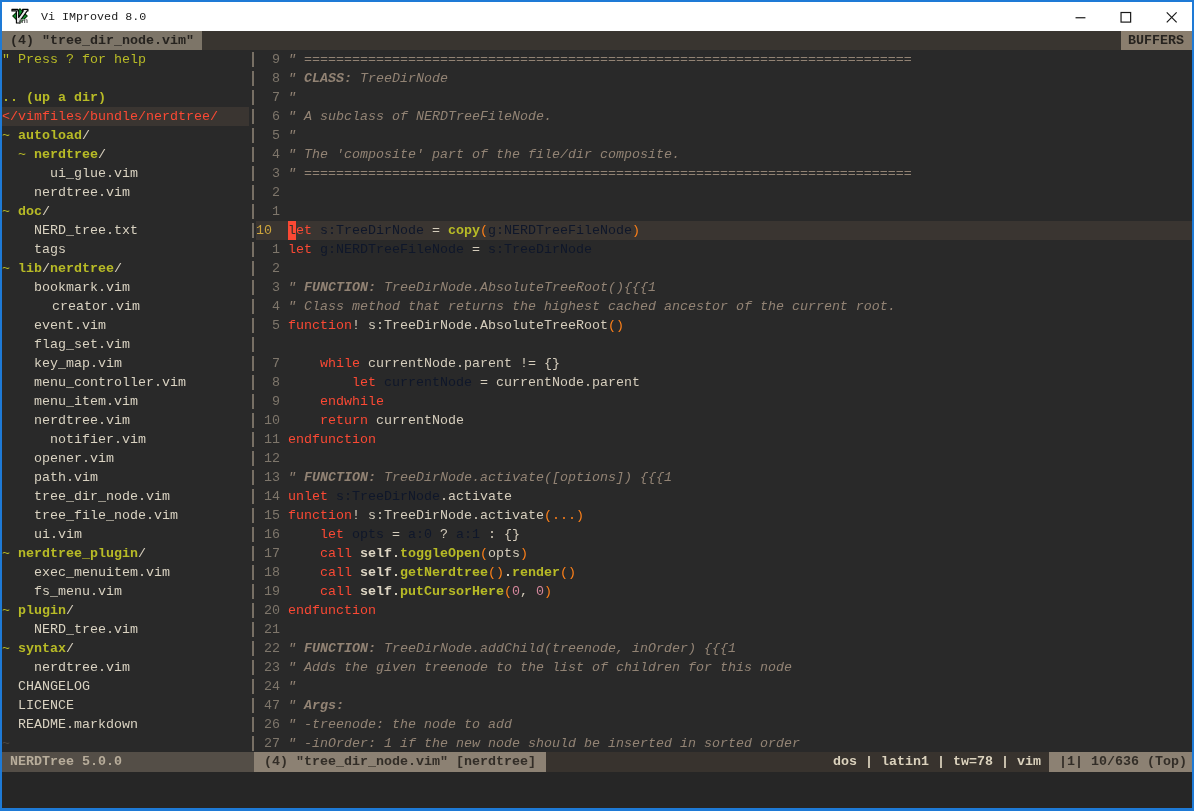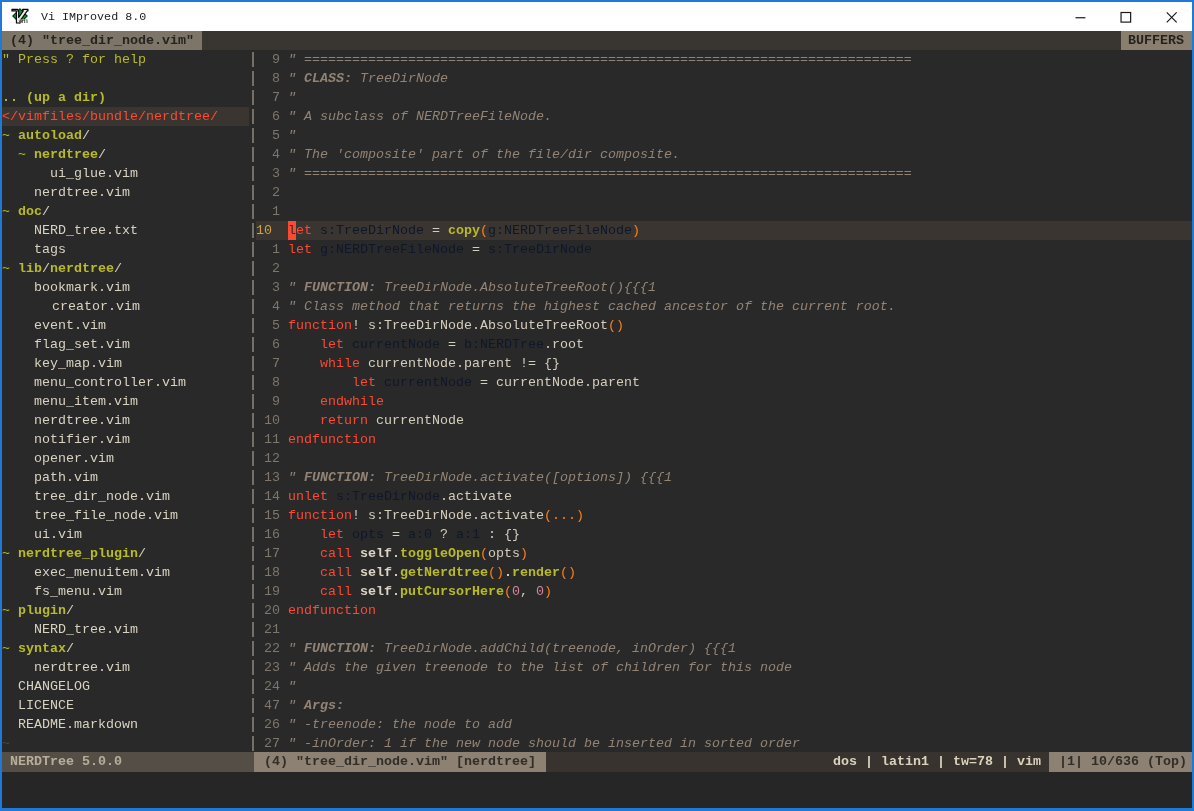--- a/index.html
+++ b/index.html
@@ -95,21 +95,21 @@
 <div class="r" style="left:2px;top:240px"><b class="tf">    tags</b></div>
 <div class="r" style="left:2px;top:259px"><b class="g">~ </b><b class="gb">lib</b><b class="s">/</b><b class="gb">nerdtree</b><b class="s">/</b></div>
 <div class="r" style="left:2px;top:278px"><b class="tf">    bookmark.vim</b></div>
 <div class="r" style="left:20px;top:297px"><b class="tf">    creator.vim</b></div>
 <div class="r" style="left:2px;top:316px"><b class="tf">    event.vim</b></div>
 <div class="r" style="left:2px;top:335px"><b class="tf">    flag_set.vim</b></div>
 <div class="r" style="left:2px;top:354px"><b class="tf">    key_map.vim</b></div>
 <div class="r" style="left:2px;top:373px"><b class="tf">    menu_controller.vim</b></div>
 <div class="r" style="left:2px;top:392px"><b class="tf">    menu_item.vim</b></div>
 <div class="r" style="left:2px;top:411px"><b class="tf">    nerdtree.vim</b></div>
-<div class="r" style="left:2px;top:430px"><b class="tf">    notifier.vim</b></div>
+<div class="r" style="left:18px;top:430px"><b class="tf">    notifier.vim</b></div>
 <div class="r" style="left:2px;top:449px"><b class="tf">    opener.vim</b></div>
 <div class="r" style="left:2px;top:468px"><b class="tf">    path.vim</b></div>
 <div class="r" style="left:2px;top:487px"><b class="tf">    tree_dir_node.vim</b></div>
 <div class="r" style="left:2px;top:506px"><b class="tf">    tree_file_node.vim</b></div>
 <div class="r" style="left:2px;top:525px"><b class="tf">    ui.vim</b></div>
 <div class="r" style="left:2px;top:544px"><b class="g">~ </b><b class="gb">nerdtree_plugin</b><b class="s">/</b></div>
 <div class="r" style="left:2px;top:563px"><b class="tf">    exec_menuitem.vim</b></div>
 <div class="r" style="left:2px;top:582px"><b class="tf">    fs_menu.vim</b></div>
 <div class="r" style="left:2px;top:601px"><b class="g">~ </b><b class="gb">plugin</b><b class="s">/</b></div>
 <div class="r" style="left:2px;top:620px"><b class="tf">    NERD_tree.vim</b></div>
@@ -127,21 +127,20 @@
 <div class="r" style="left:256px;top:145px"><b class="ln">  4 </b><b class="c">" The 'composite' part of the file/dir composite.</b></div>
 <div class="r" style="left:256px;top:164px"><b class="ln">  3 </b><b class="c">" ============================================================================</b></div>
 <div class="r" style="left:256px;top:183px"><b class="ln">  2 </b></div>
 <div class="r" style="left:256px;top:202px"><b class="ln">  1 </b></div>
 <div class="r" style="left:256px;top:221px"><b class="lnc">10  </b><b class="cur">l</b><b class="k">et</b><b class="w"> </b><b class="i">s:TreeDirNode</b><b class="w"> = </b><b class="f">copy</b><b class="o">(</b><b class="i">g:NERDTreeFileNode</b><b class="o">)</b></div>
 <div class="r" style="left:256px;top:240px"><b class="ln">  1 </b><b class="k">let</b><b class="w"> </b><b class="i">g:NERDTreeFileNode</b><b class="w"> = </b><b class="i">s:TreeDirNode</b></div>
 <div class="r" style="left:256px;top:259px"><b class="ln">  2 </b></div>
 <div class="r" style="left:256px;top:278px"><b class="ln">  3 </b><b class="c">" </b><b class="cb">FUNCTION:</b><b class="c"> TreeDirNode.AbsoluteTreeRoot(){{{1</b></div>
 <div class="r" style="left:256px;top:297px"><b class="ln">  4 </b><b class="c">" Class method that returns the highest cached ancestor of the current root.</b></div>
 <div class="r" style="left:256px;top:316px"><b class="ln">  5 </b><b class="k">function</b><b class="w">! s:TreeDirNode.AbsoluteTreeRoot</b><b class="o">()</b></div>
-<div class="r" style="left:256px;top:335px"><b class="ln">  6 </b><b class="w">    </b><b class="k">let</b><b class="w"> </b><b class="i">currentNode</b><b class="w"> = </b><b class="i">b:NERDTree</b><b class="w">.root</b></div>
 <div class="r" style="left:256px;top:354px"><b class="ln">  7 </b><b class="w">    </b><b class="k">while</b><b class="w"> currentNode.parent != {}</b></div>
 <div class="r" style="left:256px;top:373px"><b class="ln">  8 </b><b class="w">        </b><b class="k">let</b><b class="w"> </b><b class="i">currentNode</b><b class="w"> = currentNode.parent</b></div>
 <div class="r" style="left:256px;top:392px"><b class="ln">  9 </b><b class="w">    </b><b class="k">endwhile</b></div>
 <div class="r" style="left:256px;top:411px"><b class="ln"> 10 </b><b class="w">    </b><b class="k">return</b><b class="w"> currentNode</b></div>
 <div class="r" style="left:256px;top:430px"><b class="ln"> 11 </b><b class="k">endfunction</b></div>
 <div class="r" style="left:256px;top:449px"><b class="ln"> 12 </b></div>
 <div class="r" style="left:256px;top:468px"><b class="ln"> 13 </b><b class="c">" </b><b class="cb">FUNCTION:</b><b class="c"> TreeDirNode.activate([options]) {{{1</b></div>
 <div class="r" style="left:256px;top:487px"><b class="ln"> 14 </b><b class="k">unlet</b><b class="w"> </b><b class="i">s:TreeDirNode</b><b class="w">.activate</b></div>
 <div class="r" style="left:256px;top:506px"><b class="ln"> 15 </b><b class="k">function</b><b class="w">! s:TreeDirNode.activate</b><b class="o">(...)</b></div>
 <div class="r" style="left:256px;top:525px"><b class="ln"> 16 </b><b class="w">    </b><b class="k">let</b><b class="w"> </b><b class="i">opts</b><b class="w"> = </b><b class="i">a:0</b><b class="w"> ? </b><b class="i">a:1</b><b class="w"> : {}</b></div>

